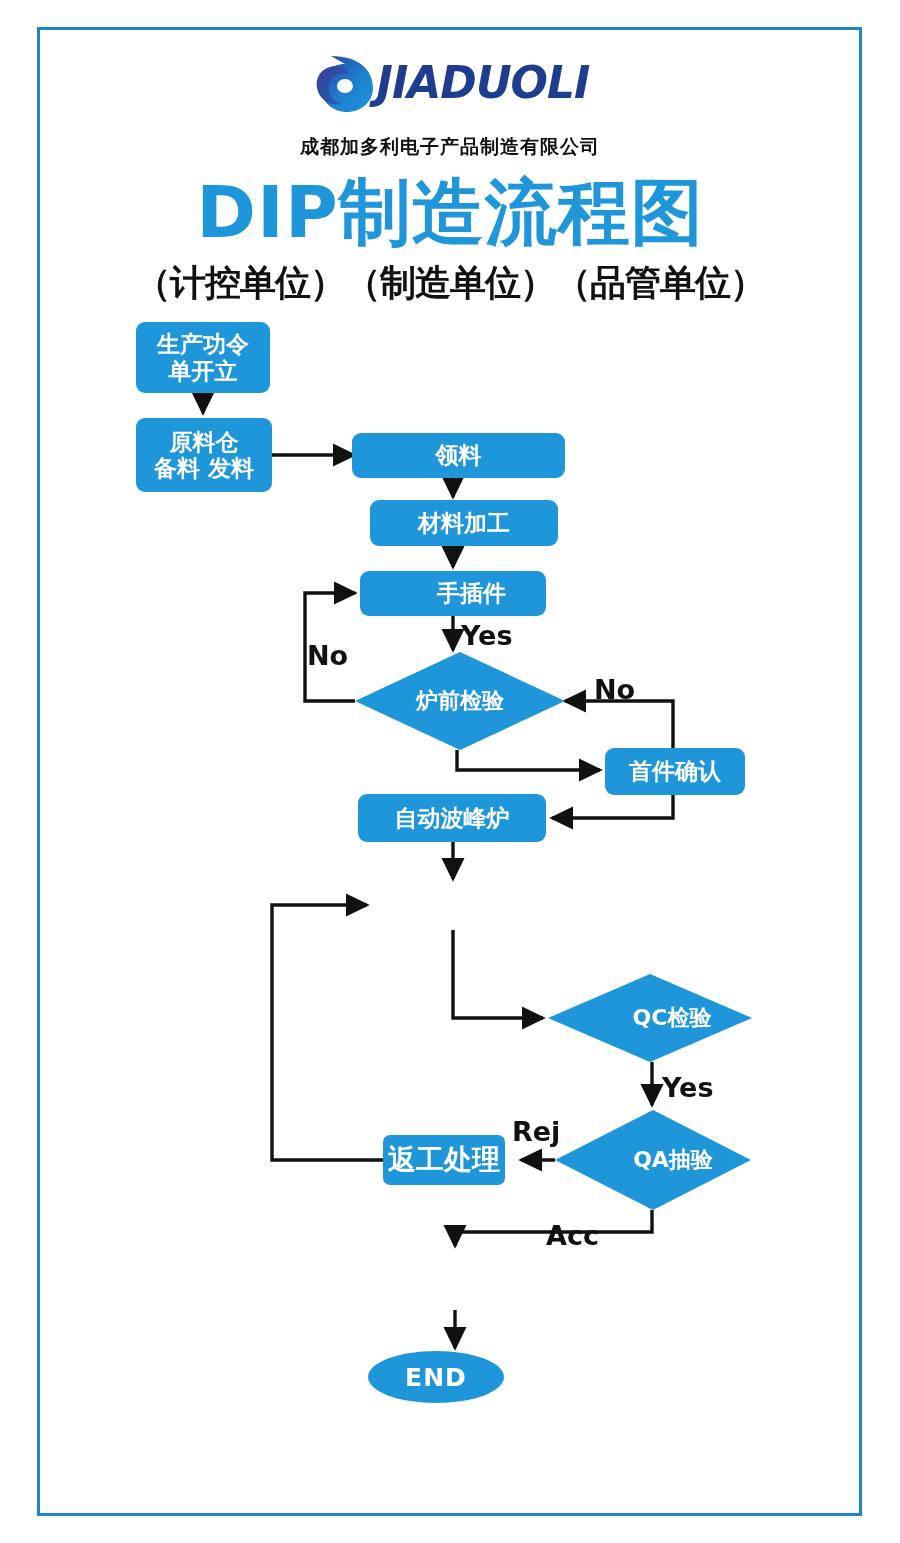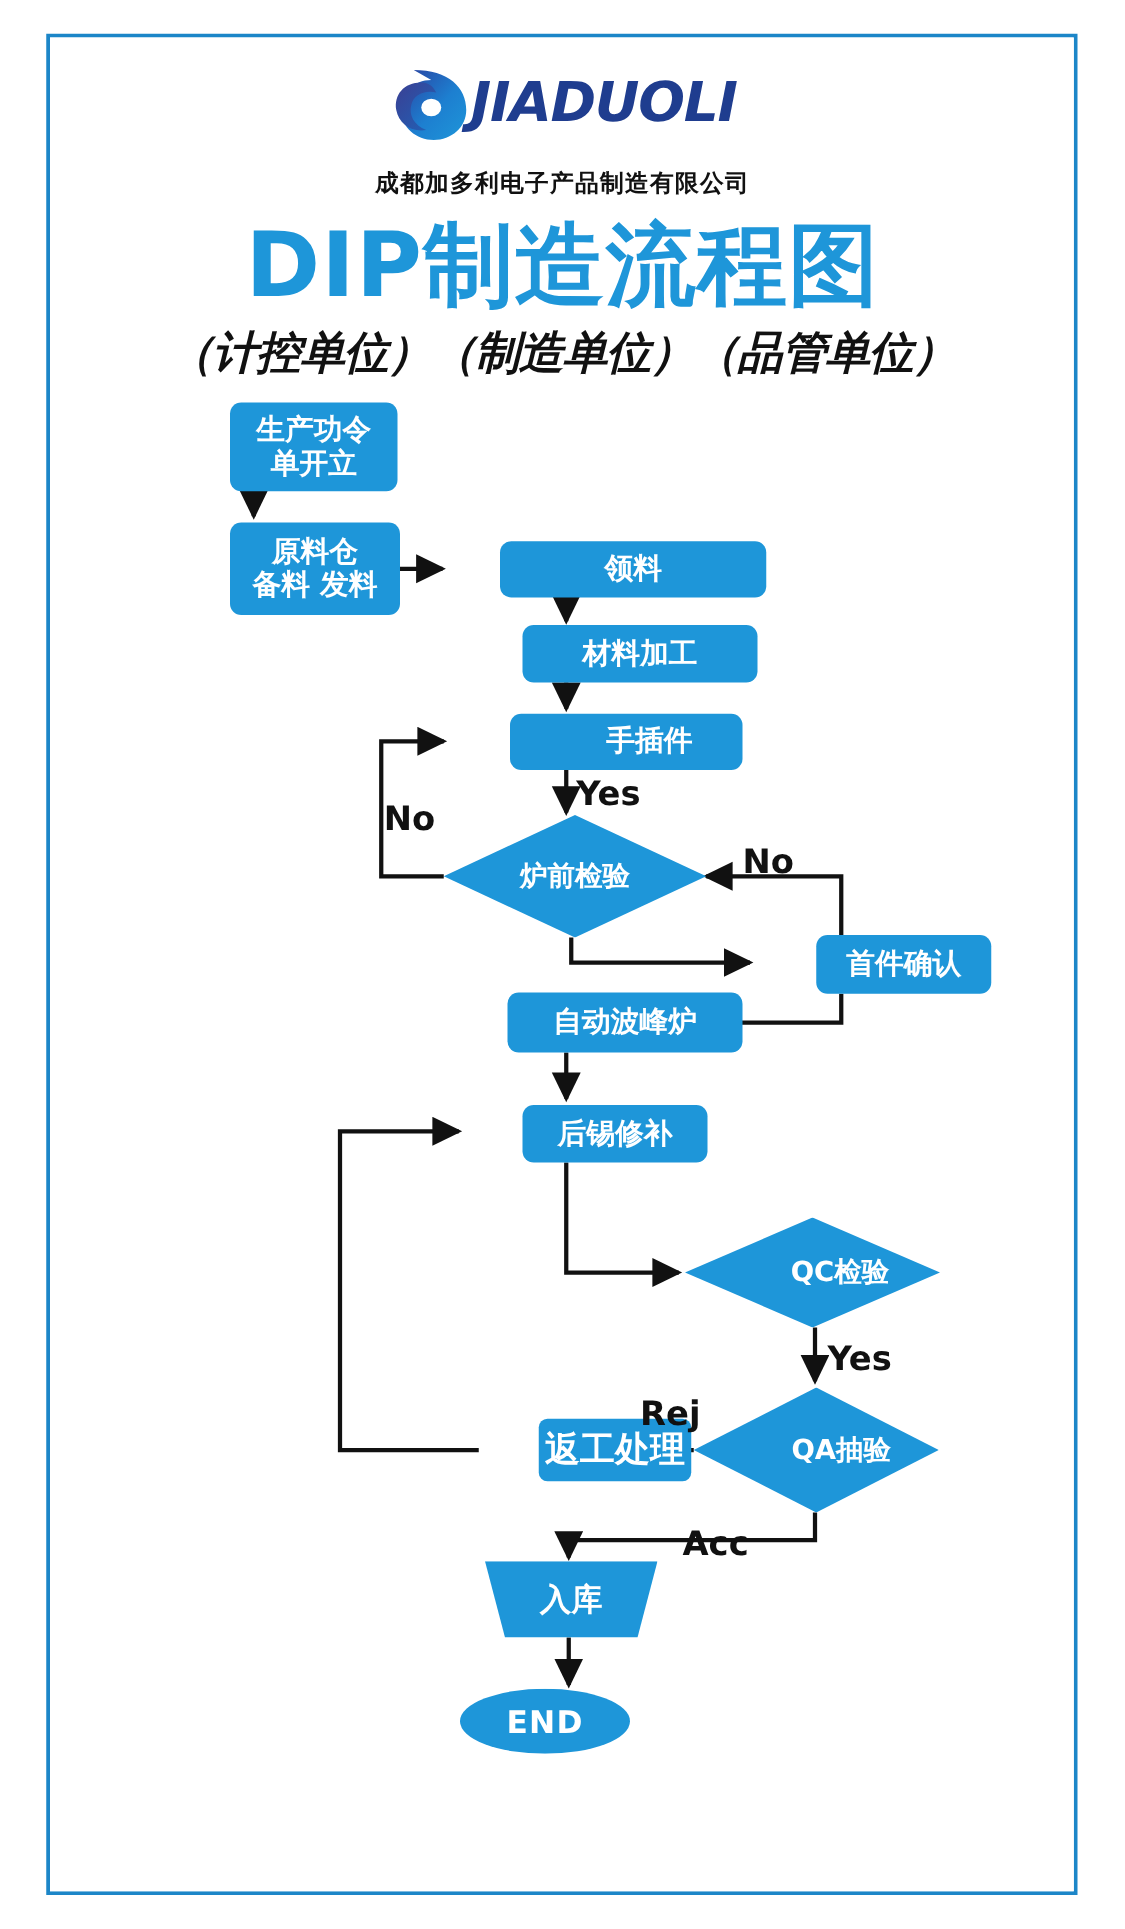--- a/index.html
+++ b/index.html
@@ -91,21 +91,20 @@
     position: absolute;
     left: 0;
     top: 265px;
     width: 900px;
     text-align: center;
     font-size: 36px;
     font-weight: bold;
     color: #111111;
     letter-spacing: -1px;
     line-height: 1;
-    font-style: italic;
   }
 
   
   #chart-layer {
     position: absolute;
     left: 0;
     top: 0;
     width: 900px;
     height: 1543px;
   }
@@ -122,21 +121,20 @@
     position: absolute;
     box-sizing: border-box;
     display: flex;
     align-items: center;
     justify-content: center;
     color: #ffffff;
     font-weight: bold;
     text-align: center;
     line-height: 1.15;
     background: #1e96d9;
-    margin-left: 48px;
   }
   .proc {
     border-radius: 9px;
     font-size: 23px;
   }
   .proc.two-line { font-size: 23px; }
   .shape-host {
     position: absolute;
     background: none;
   }
@@ -268,44 +266,37 @@
       <svg width="210" height="98" viewBox="0 0 210 98" xmlns="http://www.w3.org/2000/svg">
         <polygon points="105,0 210,49 105,98 0,49" fill="#1e96d9"></polygon>
       </svg>
       <span class="lbl">炉前检验</span>
     </div>
 
     <div class="node proc" style="left:605px; top:748px; width:140px; height:47px;">首件确认</div>
 
     <div class="node proc" style="left:358px; top:794px; width:188px; height:48px;">自动波峰炉</div>
 
-    <div class="node proc" style="left:370px; top:884px; width:148px; height:46px;">后锡修补</div>
 
     <div class="shape-host" style="left:548px; top:974px; width:204px; height:88px;">
       <svg width="204" height="88" viewBox="0 0 204 88" xmlns="http://www.w3.org/2000/svg">
         <polygon points="102,0 204,44 102,88 0,44" fill="#1e96d9"></polygon>
       </svg>
       <span class="lbl" style="padding-left:22px;">QC检验</span>
     </div>
 
     <div class="shape-host" style="left:555px; top:1110px; width:196px; height:100px;">
       <svg width="196" height="100" viewBox="0 0 196 100" xmlns="http://www.w3.org/2000/svg">
         <polygon points="98,0 196,50 98,100 0,50" fill="#1e96d9"></polygon>
       </svg>
       <span class="lbl" style="padding-left:20px;">QA抽验</span>
     </div>
 
     <div class="node proc" style="left:383px; top:1135px; width:122px; height:50px; border-radius:7px; font-size:28px;">返工处理</div>
 
-    <div class="shape-host" style="left:388px; top:1249px; width:138px; height:61px;">
-      <svg width="138" height="61" viewBox="0 0 138 61" xmlns="http://www.w3.org/2000/svg">
-        <polygon points="0,0 138,0 122,61 16,61" fill="#1e96d9"></polygon>
-      </svg>
-      <span class="lbl" style="font-size:25px;">入库</span>
-    </div>
 
     <div class="shape-host" style="left:368px; top:1351px; width:136px; height:52px;">
       <svg width="136" height="52" viewBox="0 0 136 52" xmlns="http://www.w3.org/2000/svg">
         <ellipse cx="68" cy="26" rx="68" ry="26" fill="#1e96d9"></ellipse>
       </svg>
       <span class="lbl" style="font-size:25px; letter-spacing:1px;">END</span>
     </div>
 
     <div class="edge-label" style="left:461px; top:622px;">Yes</div>
 

